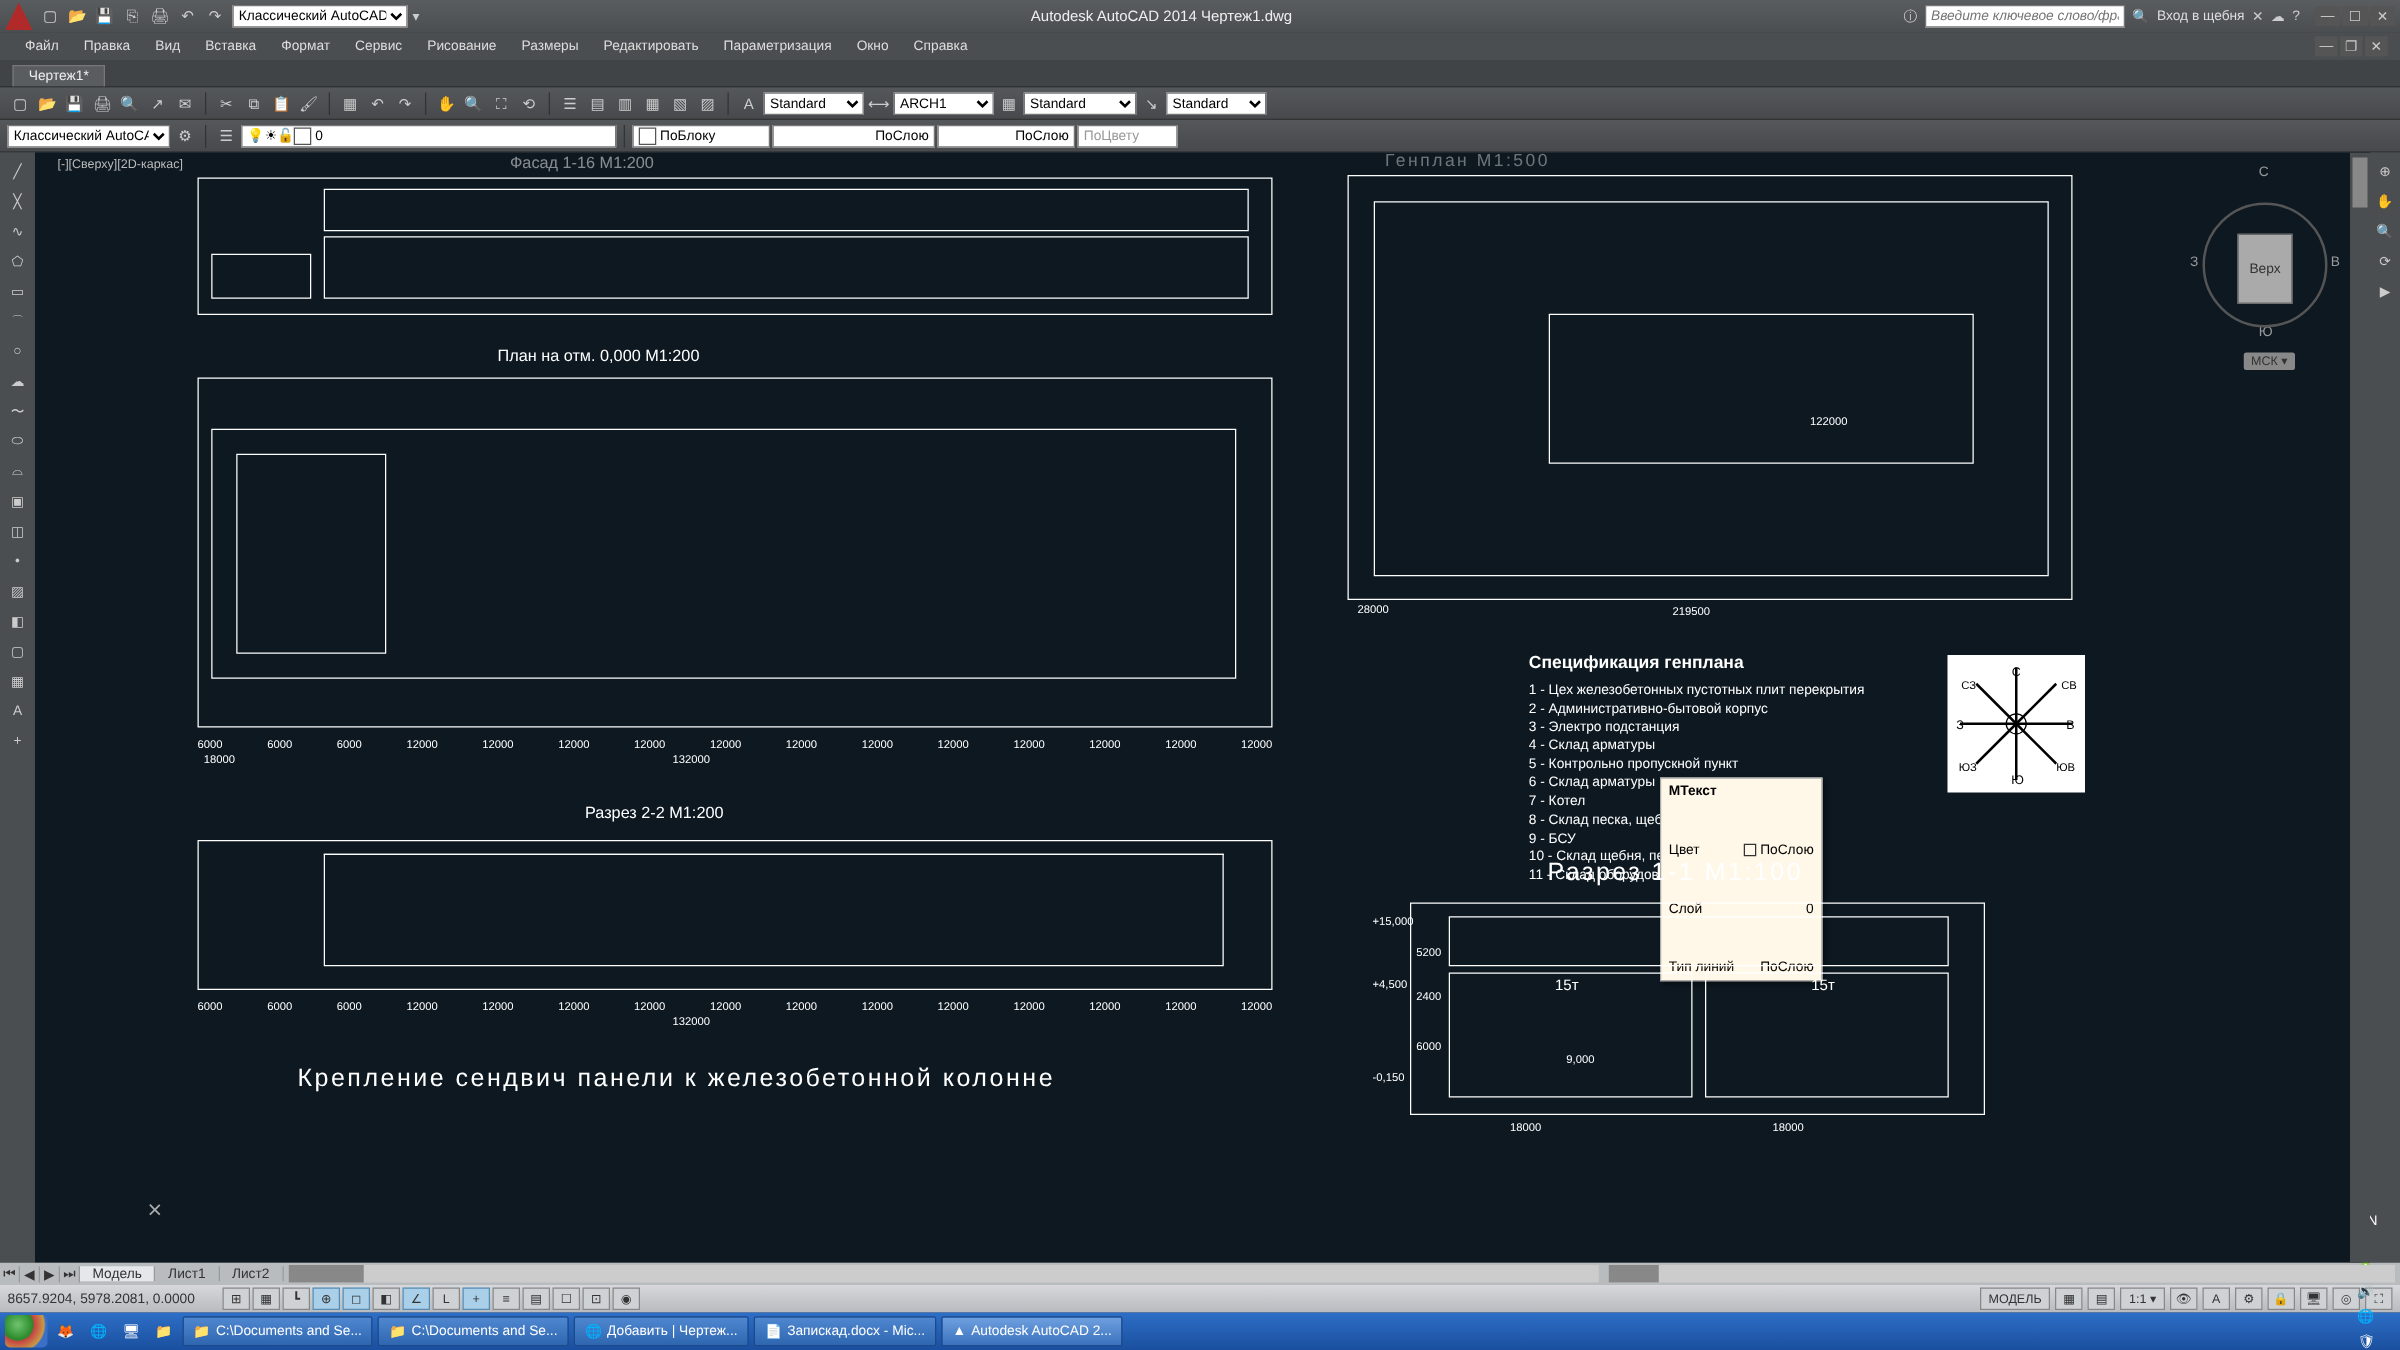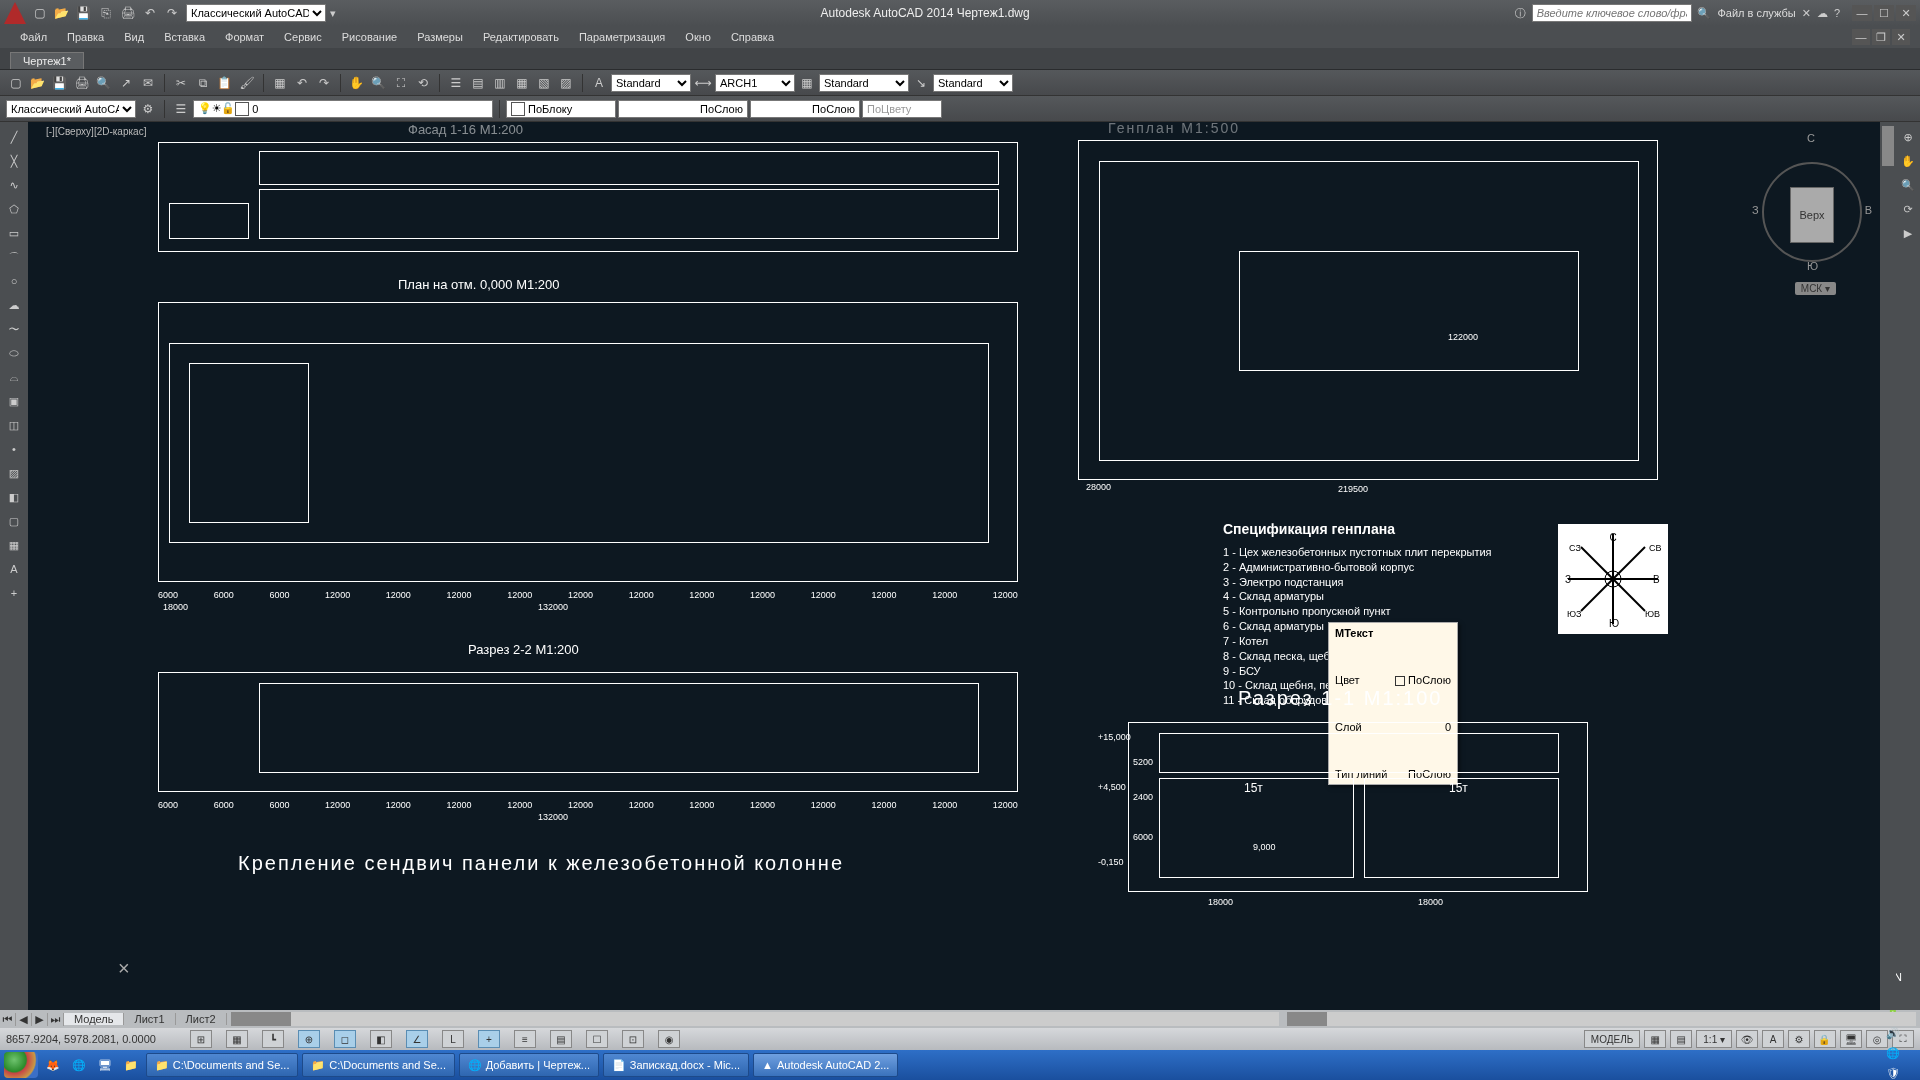--- a/index.html
+++ b/index.html
@@ -64,21 +64,21 @@
 
 .modeltabs { height:18px; background:#b9bcbf; display:flex; align-items:center; font-size:11px; color:#333; }
 .modeltabs .nav { display:flex; }
 .modeltabs .nav div { width:16px; text-align:center; border-right:1px solid #999; cursor:pointer; }
 .modeltabs .tab { padding: 0 10px; border-right:1px solid #999; cursor:pointer; }
 .modeltabs .tab.active { background:#e5e7ea; }
 .hscroll { flex:1; background:#ccc; height:14px; margin:2px 4px; position:relative; }
 .hscroll .thumb { position:absolute; left:0; width:60px; height:100%; background:#888; }
 
 
-.status { height:22px; background: linear-gradient(#d6d8db,#b7babe); display:flex; align-items:center; padding:0 6px; gap:14px; color:#333; }
+.status { height:22px; background: linear-gradient(#d6d8db,#b7babe); display:flex; align-items:center; padding:0 6px; gap:2px; color:#333; }
 .status .coords { width:170px; }
 .status .sbtn { width:22px; height:18px; border:1px solid #888; background:#cfd2d5; display:flex; align-items:center; justify-content:center; cursor:pointer; font-size:10px; }
 .status .sbtn.active { background:#a9cfe9; border-color:#5a8db3; }
 .status .right { margin-left:auto; display:flex; align-items:center; gap:4px; }
 
 
 .taskbar { height:30px; background: linear-gradient(#2e6fc7,#1a4f9e); display:flex; align-items:center; padding:0 4px; gap:4px; color:#fff; }
 .taskbar .start { width:34px; height:26px; border-radius:4px; background:radial-gradient(circle at 30% 30%, #6fc46f, #2a8a2a 40%, #c74545 45%, #c79a45 70%, #3a6fc7 75%); cursor:pointer;}
 .taskbar .ql { width:22px; height:22px; display:flex; align-items:center; justify-content:center; cursor:pointer; }
 .taskbar .task { height:24px; padding:0 8px; background: linear-gradient(#4f87d1,#2e66b0); border:1px solid #1d4a8a; border-radius:2px; display:flex; align-items:center; gap:4px; cursor:pointer; font-size:11px; max-width:170px; overflow:hidden; white-space:nowrap; }
@@ -110,21 +110,21 @@
   </div>
   <select class="ws-select">
     <option>Классический AutoCAD</option>
   </select>
   <div class="btn">▾</div>
   <div class="title">Autodesk AutoCAD 2014   Чертеж1.dwg</div>
   <div class="right">
     <div class="btn">ⓘ</div>
     <input class="search" placeholder="Введите ключевое слово/фразу" style="">
     <div class="btn">🔍</div>
-    <span style="color:#ddd">Файл в службы</span>
+    <span style="color:#ddd">Вход в щебня</span>
     <div class="btn">✕</div>
     <div class="btn">☁</div>
     <div class="btn">?</div>
   </div>
   <div class="winbtns">
     <div>—</div>
     <div>☐</div>
     <div>✕</div>
   </div>
 </div>

